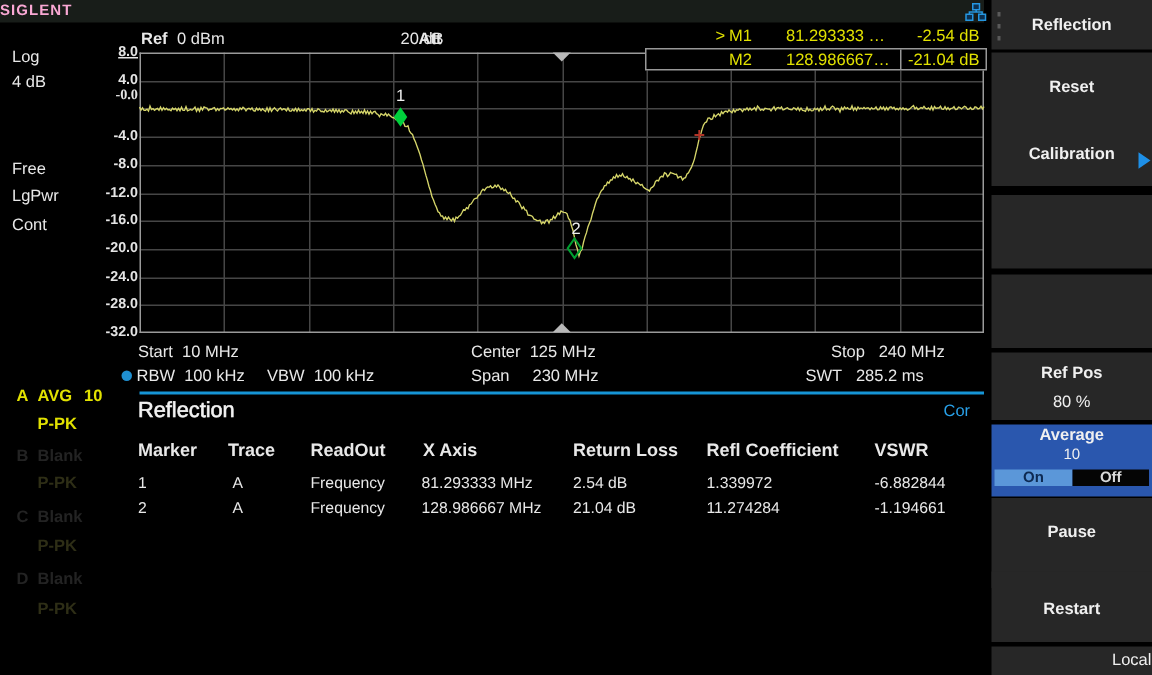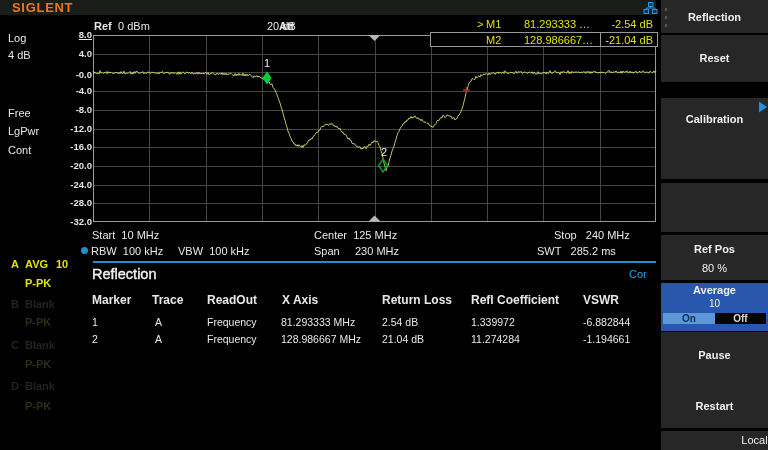--- a/index.html
+++ b/index.html
@@ -11,21 +11,21 @@
 .mbtn{position:absolute;left:661px;width:107px;background:#272727;color:#f0f0f0;
 font-size:11px;font-weight:bold;text-align:center;}
 .ax{position:absolute;left:58px;width:34px;text-align:right;font-size:9.5px;
 font-weight:bold;color:#e4e4e4;line-height:10px;}
 .hd{position:absolute;white-space:nowrap;font-size:12px;font-weight:bold;}
 .rw{position:absolute;white-space:nowrap;font-size:10.5px;}
 </style></head>
 <body>
 
 <div class="a" style="left:0;top:0;width:656px;height:15px;background:#181d19"></div>
-<div class="a b" style="left:12px;top:2px;font-size:13px;letter-spacing:0.7px;color:#f97316;line-height:12px;">SIGLENT</div>
+<div class="a b" style="left:0;top:2px;font-size:10px;letter-spacing:0.7px;color:#f9a8d4;line-height:12px;">SIGLENT</div>
 
 <svg class="a" style="left:643px;top:2px" width="15" height="12" viewBox="0 0 15 12">
 <rect x="5.5" y="0.5" width="4.5" height="4" fill="#0c3050" stroke="#2596e0" stroke-width="1"></rect>
 <rect x="1" y="7.5" width="4.5" height="4" fill="#0c3050" stroke="#2596e0" stroke-width="1"></rect>
 <rect x="9.5" y="7.5" width="4.5" height="4" fill="#0c3050" stroke="#2596e0" stroke-width="1"></rect>
 <path d="M7.75 4.5 V6 M3.25 7.5 V6 H11.75 V7.5" fill="none" stroke="#2596e0" stroke-width="1"></path>
 </svg>
 
 <div class="a t11" style="left:8px;top:32px;">Log</div>
 <div class="a t11" style="left:8px;top:49px;">4 dB</div>
@@ -70,21 +70,21 @@
 <polyline points="93.0,71.3 94.0,73.4 95.0,71.9 96.0,73.6 97.0,73.5 98.0,72.8 99.0,74.1 100.0,70.7 101.0,73.0 102.0,72.4 103.0,73.5 104.0,72.8 105.0,72.3 106.0,73.5 107.0,71.4 108.0,73.5 109.0,71.8 110.0,73.1 111.0,72.2 112.0,73.3 113.0,73.0 114.0,73.8 115.0,72.1 116.0,73.0 117.0,72.2 118.0,73.8 119.0,72.2 120.0,73.8 121.0,71.5 122.0,73.6 123.0,73.6 124.0,71.1 125.0,73.9 126.0,73.5 127.0,72.9 128.0,73.5 129.0,72.6 130.0,71.4 131.0,74.2 132.0,72.3 133.0,74.2 134.0,71.6 135.0,73.4 136.0,71.2 137.0,71.7 138.0,72.0 139.0,73.6 140.0,72.8 141.0,72.8 142.0,72.1 143.0,71.7 144.0,73.8 145.0,72.4 146.0,73.6 147.0,72.3 148.0,72.4 149.0,71.9 150.0,73.4 151.0,73.0 152.0,71.8 153.0,72.9 154.0,72.3 155.0,73.4 156.0,72.3 157.0,73.8 158.0,72.6 159.0,73.9 160.0,71.9 161.0,72.9 162.0,71.5 163.0,72.3 164.0,73.9 165.0,72.6 166.0,72.2 167.0,73.0 168.0,71.9 169.0,73.8 170.0,74.1 171.0,72.1 172.0,73.5 173.0,72.3 174.0,73.8 175.0,72.5 176.0,73.5 177.0,74.3 178.0,71.9 179.0,74.3 180.0,71.8 181.0,74.2 182.0,72.8 183.0,71.8 184.0,73.1 185.0,74.0 186.0,72.6 187.0,71.9 188.0,73.3 189.0,72.5 190.0,72.8 191.0,73.9 192.0,72.0 193.0,73.9 194.0,74.2 195.0,72.9 196.0,73.9 197.0,72.2 198.0,74.2 199.0,72.3 200.0,74.0 201.0,73.1 202.0,73.9 203.0,72.9 204.0,74.1 205.0,72.5 206.0,72.4 207.0,74.2 208.0,72.4 209.0,74.8 210.0,73.5 211.0,74.0 212.0,72.4 213.0,73.1 214.0,74.3 215.0,74.2 216.0,74.7 217.0,73.0 218.0,74.5 219.0,73.9 220.0,73.2 221.0,74.4 222.0,72.7 223.0,74.8 224.0,73.0 225.0,74.8 226.0,73.1 227.0,75.1 228.0,73.7 229.0,74.6 230.0,73.2 231.0,73.3 232.0,74.5 233.0,75.2 234.0,76.0 235.0,73.5 236.0,75.7 237.0,74.0 238.0,75.5 239.0,73.3 240.0,75.3 241.0,74.2 242.0,75.6 243.0,73.2 244.0,75.8 245.0,74.0 246.0,76.1 247.0,74.1 248.0,75.9 249.0,74.5 250.0,74.2 251.0,75.8 252.0,76.3 253.0,77.8 254.0,75.8 255.0,76.4 256.0,76.9 257.0,75.5 258.0,77.3 259.0,76.0 260.0,77.1 261.0,77.9 262.0,78.5 263.0,78.5 264.0,79.7 265.0,78.4 266.0,81.2 267.0,79.9 268.0,81.6 269.0,81.7 270.0,84.2 271.0,84.4 272.0,83.8 273.0,87.5 274.0,88.8 275.0,89.6 276.0,92.6 277.0,94.7 278.0,97.5 279.0,100.2 280.0,103.0 281.0,106.7 282.0,109.6 283.0,113.4 284.0,117.1 285.0,120.4 286.0,124.3 287.0,127.2 288.0,131.2 289.0,133.3 290.0,136.2 291.0,138.3 292.0,141.2 293.0,141.8 294.0,144.1 295.0,144.0 296.0,146.1 297.0,144.7 298.0,146.4 299.0,144.7 300.0,146.2 301.0,147.2 302.0,145.5 303.0,147.6 304.0,144.7 305.0,145.5 306.0,144.1 307.0,143.5 308.0,141.7 309.0,139.8 310.0,140.3 311.0,138.5 312.0,139.1 313.0,136.5 314.0,136.0 315.0,134.5 316.0,132.8 317.0,132.3 318.0,132.1 319.0,130.0 320.0,129.8 321.0,127.4 322.0,126.2 323.0,127.0 324.0,125.4 325.0,124.6 326.0,124.8 327.0,123.9 328.0,125.3 329.0,124.9 330.0,123.4 331.0,124.7 332.0,123.3 333.0,124.6 334.0,126.3 335.0,125.5 336.0,127.2 337.0,126.3 338.0,128.2 339.0,129.0 340.0,128.2 341.0,130.8 342.0,132.3 343.0,132.1 344.0,134.6 345.0,133.9 346.0,134.9 347.0,137.0 348.0,139.2 349.0,137.9 350.0,140.0 351.0,140.2 352.0,143.4 353.0,143.5 354.0,143.8 355.0,144.3 356.0,146.1 357.0,146.4 358.0,147.1 359.0,147.1 360.0,146.7 361.0,149.2 362.0,148.0 363.0,148.9 364.0,146.9 365.0,146.6 366.0,148.7 367.0,146.3 368.0,146.5 369.0,144.1 370.0,145.6 371.0,143.9 372.0,141.9 373.0,143.0 374.0,140.6 375.0,141.2 376.0,141.6 377.0,141.7 378.0,142.4 379.0,145.6 380.0,146.9 381.0,150.7 382.0,153.7 383.0,158.4 384.0,163.3 385.0,166.3 386.0,170.7 387.0,167.6 388.0,166.3 389.0,161.6 390.0,157.9 391.0,155.1 392.0,151.1 393.0,148.6 394.0,146.3 395.0,142.3 396.0,139.2 397.0,135.7 398.0,132.7 399.0,131.4 400.0,128.8 401.0,126.9 402.0,126.2 403.0,123.7 404.0,123.7 405.0,121.4 406.0,122.1 407.0,120.0 408.0,120.0 409.0,117.9 410.0,118.8 411.0,116.4 412.0,118.2 413.0,116.8 414.0,117.5 415.0,115.8 416.0,117.8 417.0,118.5 418.0,117.6 419.0,119.3 420.0,119.0 421.0,120.8 422.0,119.3 423.0,121.2 424.0,122.5 425.0,121.6 426.0,122.5 427.0,123.5 428.0,122.9 429.0,124.9 430.0,125.6 431.0,126.2 432.0,126.6 433.0,127.4 434.0,125.3 435.0,124.8 436.0,123.7 437.0,120.9 438.0,120.2 439.0,120.6 440.0,118.3 441.0,117.5 442.0,117.9 443.0,115.1 444.0,115.7 445.0,117.7 446.0,116.7 447.0,114.9 448.0,115.5 449.0,115.8 450.0,116.2 451.0,116.1 452.0,118.6 453.0,117.9 454.0,117.7 455.0,120.0 456.0,118.8 457.0,118.5 458.0,115.9 459.0,115.2 460.0,113.2 461.0,111.4 462.0,108.9 463.0,105.9 464.0,101.6 465.0,97.6 466.0,92.9 467.0,89.9 468.0,86.4 469.0,83.4 470.0,81.8 471.0,81.3 472.0,78.7 473.0,78.6 474.0,79.7 475.0,79.3 476.0,76.3 477.0,77.9 478.0,76.6 479.0,75.8 480.0,77.2 481.0,74.5 482.0,75.8 483.0,74.4 484.0,74.0 485.0,74.8 486.0,73.3 487.0,74.4 488.0,75.1 489.0,73.0 490.0,74.7 491.0,73.2 492.0,73.5 493.0,72.6 494.0,73.0 495.0,74.4 496.0,72.7 497.0,73.2 498.0,71.9 499.0,73.5 500.0,72.1 501.0,73.4 502.0,72.8 503.0,71.8 504.0,73.6 505.0,70.7 506.0,71.8 507.0,73.5 508.0,72.8 509.0,73.5 510.0,72.2 511.0,72.4 512.0,72.7 513.0,72.6 514.0,73.9 515.0,72.4 516.0,71.2 517.0,73.4 518.0,71.9 519.0,71.7 520.0,72.4 521.0,71.3 522.0,73.3 523.0,72.9 524.0,72.2 525.0,71.8 526.0,72.8 527.0,73.0 528.0,73.2 529.0,71.9 530.0,72.3 531.0,73.3 532.0,71.7 533.0,73.7 534.0,72.0 535.0,73.6 536.0,73.7 537.0,74.2 538.0,71.6 539.0,73.8 540.0,72.8 541.0,73.9 542.0,73.8 543.0,72.2 544.0,73.1 545.0,72.2 546.0,74.0 547.0,71.9 548.0,73.6 549.0,72.7 550.0,70.6 551.0,73.3 552.0,72.5 553.0,73.3 554.0,71.6 555.0,70.7 556.0,71.5 557.0,73.3 558.0,72.2 559.0,72.4 560.0,74.6 561.0,71.7 562.0,73.1 563.0,71.3 564.0,72.6 565.0,71.8 566.0,72.8 567.0,72.9 568.0,70.6 569.0,73.5 570.0,71.8 571.0,73.5 572.0,71.3 573.0,72.6 574.0,72.0 575.0,72.5 576.0,71.6 577.0,72.5 578.0,72.0 579.0,71.9 580.0,73.1 581.0,71.8 582.0,72.7 583.0,72.4 584.0,71.3 585.0,73.2 586.0,73.1 587.0,71.2 588.0,72.7 589.0,71.4 590.0,73.4 591.0,71.6 592.0,73.3 593.0,71.6 594.0,71.2 595.0,72.4 596.0,71.5 597.0,73.1 598.0,72.3 599.0,73.2 600.0,71.9 601.0,73.0 602.0,71.8 603.0,73.0 604.0,72.3 605.0,73.4 606.0,72.9 607.0,72.2 608.0,71.1 609.0,70.4 610.0,72.6 611.0,71.6 612.0,73.0 613.0,72.4 614.0,71.7 615.0,72.3 616.0,70.9 617.0,72.3 618.0,72.6 619.0,71.9 620.0,73.2 621.0,71.0 622.0,73.3 623.0,71.0 624.0,72.3 625.0,71.9 626.0,72.0 627.0,70.8 628.0,72.8 629.0,72.9 630.0,71.1 631.0,73.0 632.0,71.8 633.0,73.2 634.0,72.3 635.0,72.1 636.0,71.1 637.0,73.0 638.0,72.9 639.0,71.4 640.0,71.7 641.0,72.6 642.0,71.7 643.0,70.9 644.0,71.4 645.0,72.9 646.0,72.7 647.0,71.7 648.0,73.0 649.0,72.8 650.0,71.2 651.0,71.6 652.0,72.6 653.0,72.3 654.0,70.8 655.0,72.6 656.0,71.1" fill="none" stroke="#d6d66a" stroke-width="0.9"></polyline>
 <polygon points="267,71.5 271.5,78 267,84.5 262.5,78" fill="#00d03c"></polygon>
 <polygon points="383,159 387.5,165.5 383,172 378.5,165.5" fill="none" stroke="#00a030" stroke-width="1.4"></polygon>
 <path d="M463 90 h6.5 M466.2 86.7 v6.6" stroke="#b13327" stroke-width="1.3"></path>
 <text x="264" y="67" fill="#f0f0f0" font-size="11" font-family="Liberation Sans">1</text>
 <text x="381" y="156" fill="#f0f0f0" font-size="11" font-family="Liberation Sans">2</text>
 </svg>
 
 <div class="ax" style="top:30px;text-decoration:underline;">8.0</div>
 <div class="ax" style="top:49px;">4.0</div>
-<div class="ax" style="top:70px;">-0.0</div>
+<div class="ax" style="top:59px;font-family:Liberation Serif, serif;">-0.0</div>
 <div class="ax" style="top:86px;">-4.0</div>
 <div class="ax" style="top:105px;">-8.0</div>
 <div class="ax" style="top:124px;">-12.0</div>
 <div class="ax" style="top:142px;">-16.0</div>
 <div class="ax" style="top:161px;">-20.0</div>
 <div class="ax" style="top:180px;">-24.0</div>
 <div class="ax" style="top:198px;">-28.0</div>
 <div class="ax" style="top:217px;">-32.0</div>
 
 <div class="a t11 yel" style="left:477px;top:18px;">&gt;</div>
@@ -141,21 +141,21 @@
 <div class="a t11 b" style="left:11px;top:339px;color:#232323;">C</div>
 <div class="a t11 b" style="left:25px;top:339px;color:#232323;">Blank</div>
 <div class="a t11 b" style="left:25px;top:358px;color:#2e2e16;">P-PK</div>
 <div class="a t11 b" style="left:11px;top:380px;color:#232323;">D</div>
 <div class="a t11 b" style="left:25px;top:380px;color:#232323;">Blank</div>
 <div class="a t11 b" style="left:25px;top:400px;color:#2e2e16;">P-PK</div>
 
 <div class="a" style="left:661px;top:0;width:107px;height:450px;background:#000;"></div>
 <div class="mbtn" style="top:0;height:33px;line-height:34px;">Reflection</div>
 <div class="mbtn" style="top:35px;height:47px;line-height:47px;">Reset</div>
-<div class="mbtn" style="top:98px;height:42px;line-height:42px;text-align:center;">Calibration</div>
+<div class="mbtn" style="top:82px;height:42px;line-height:42px;text-align:center;">Calibration</div>
 <svg class="a" style="left:758px;top:101px;" width="10" height="12" viewBox="0 0 10 12">
 <polygon points="1,0.5 9,6 1,11.5" fill="#1e90e8"></polygon>
   </svg>
 <div class="mbtn" style="top:130px;height:49px;"></div>
 <div class="mbtn" style="top:183px;height:49px;"></div>
 <div class="mbtn" style="top:235px;height:45px;">
 <div style="margin-top:8px;">Ref Pos</div>
 <div style="margin-top:7px;font-weight:normal;">80 %</div>
   </div>
 <div class="mbtn" style="top:283px;height:48px;background:#2a57ae;">

